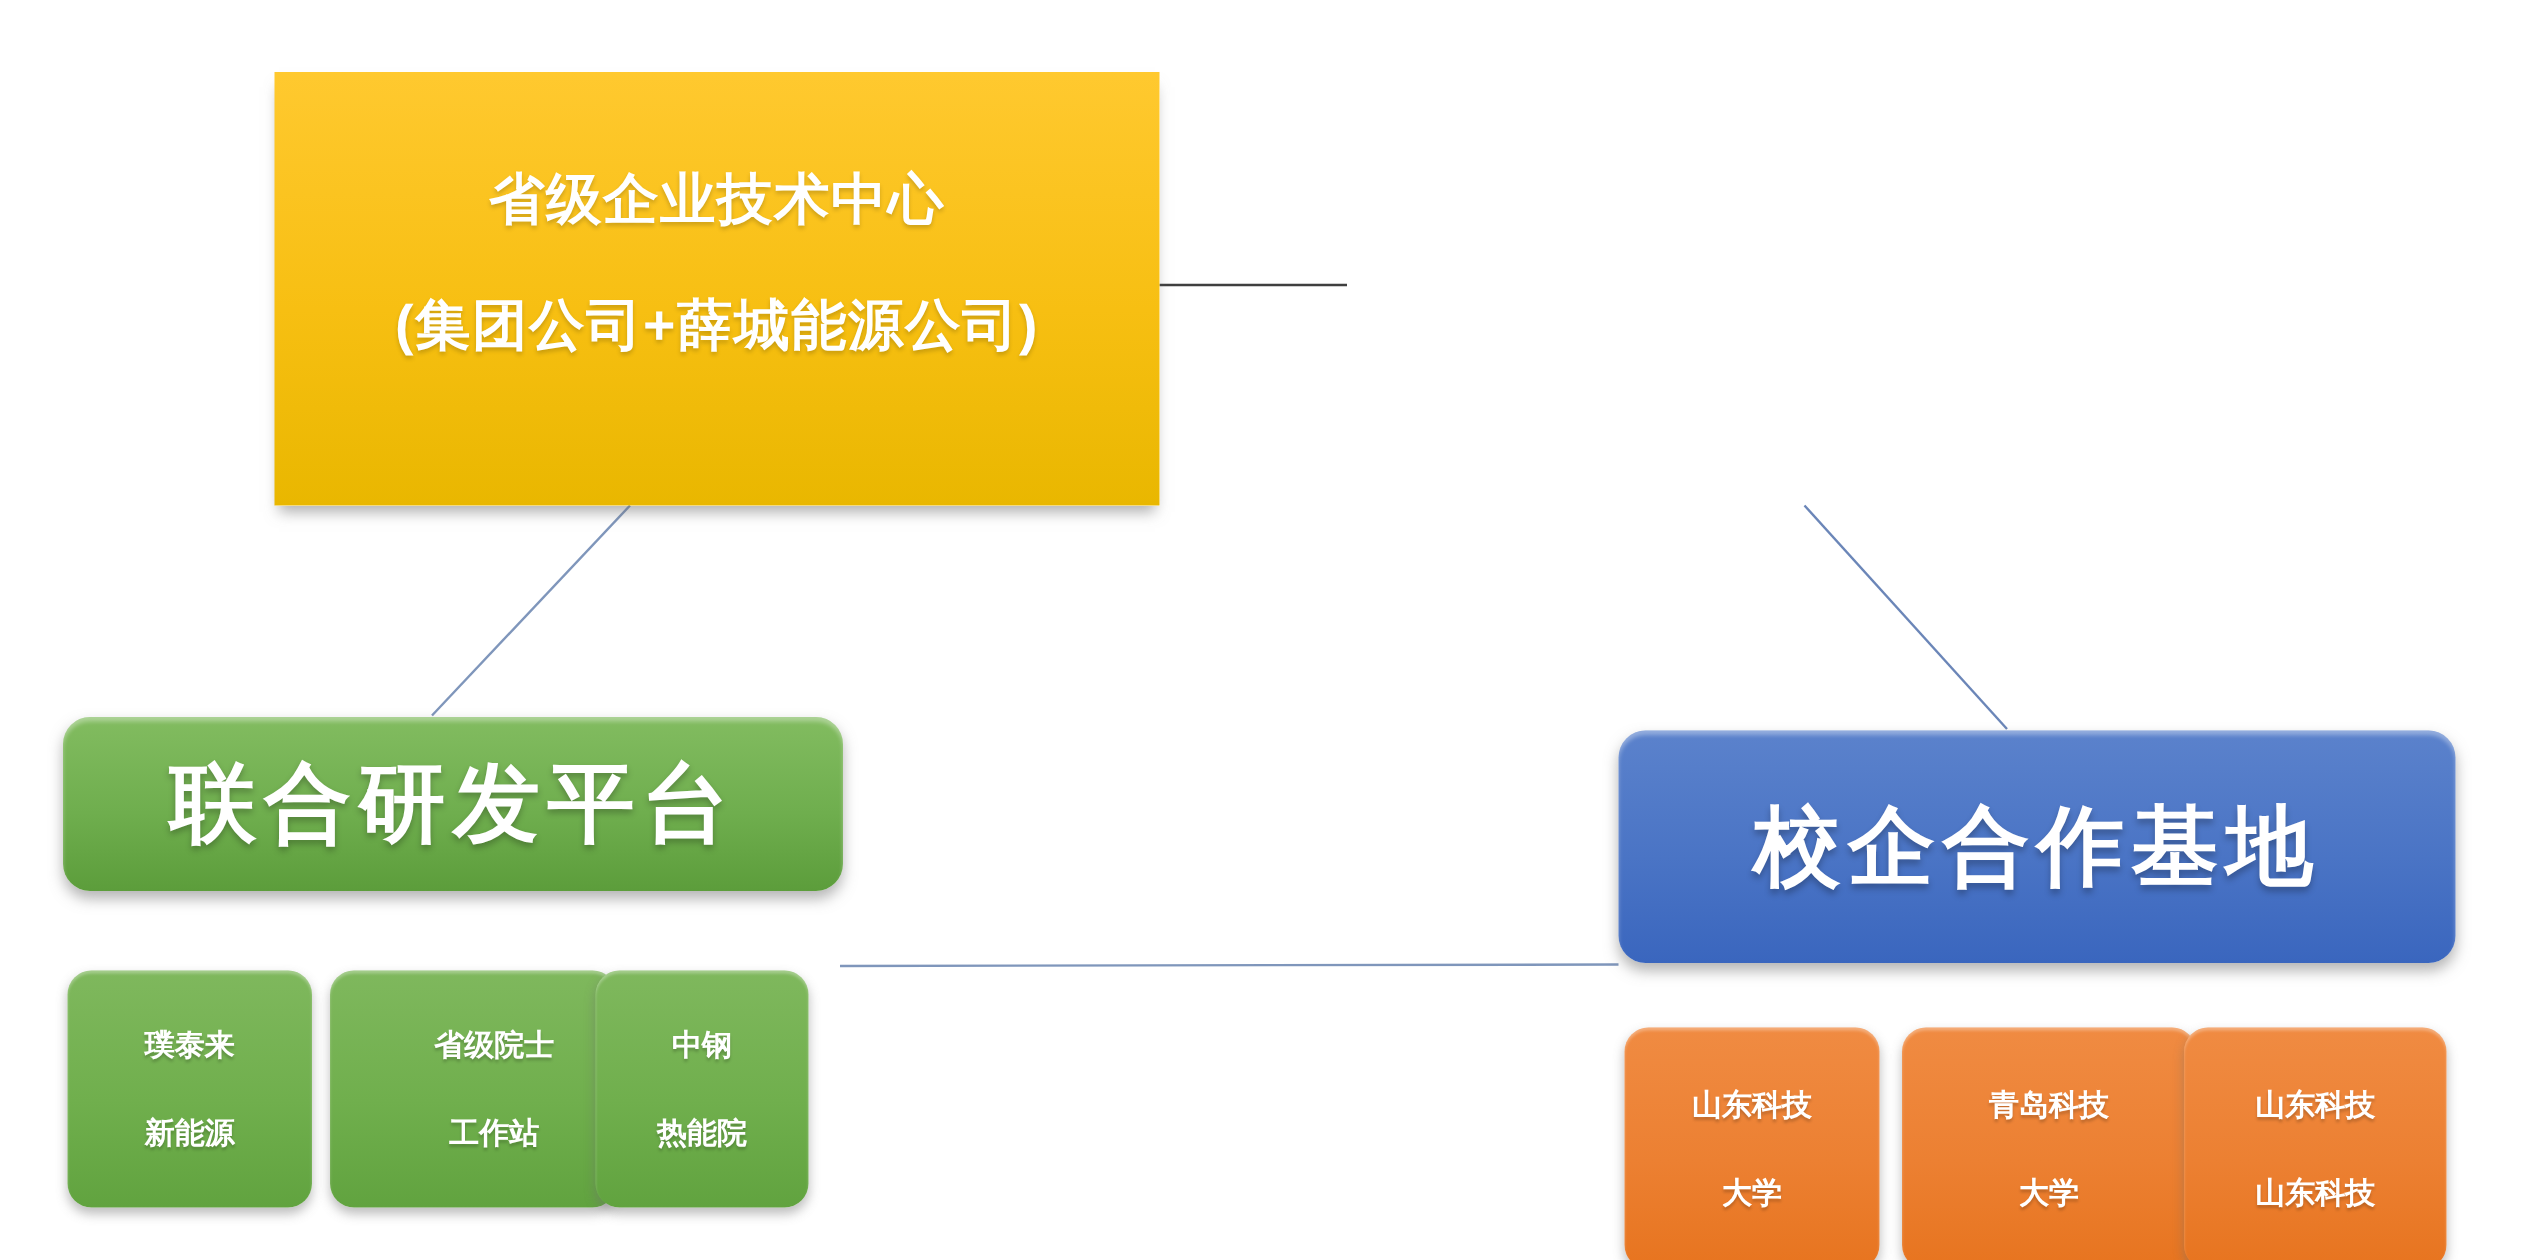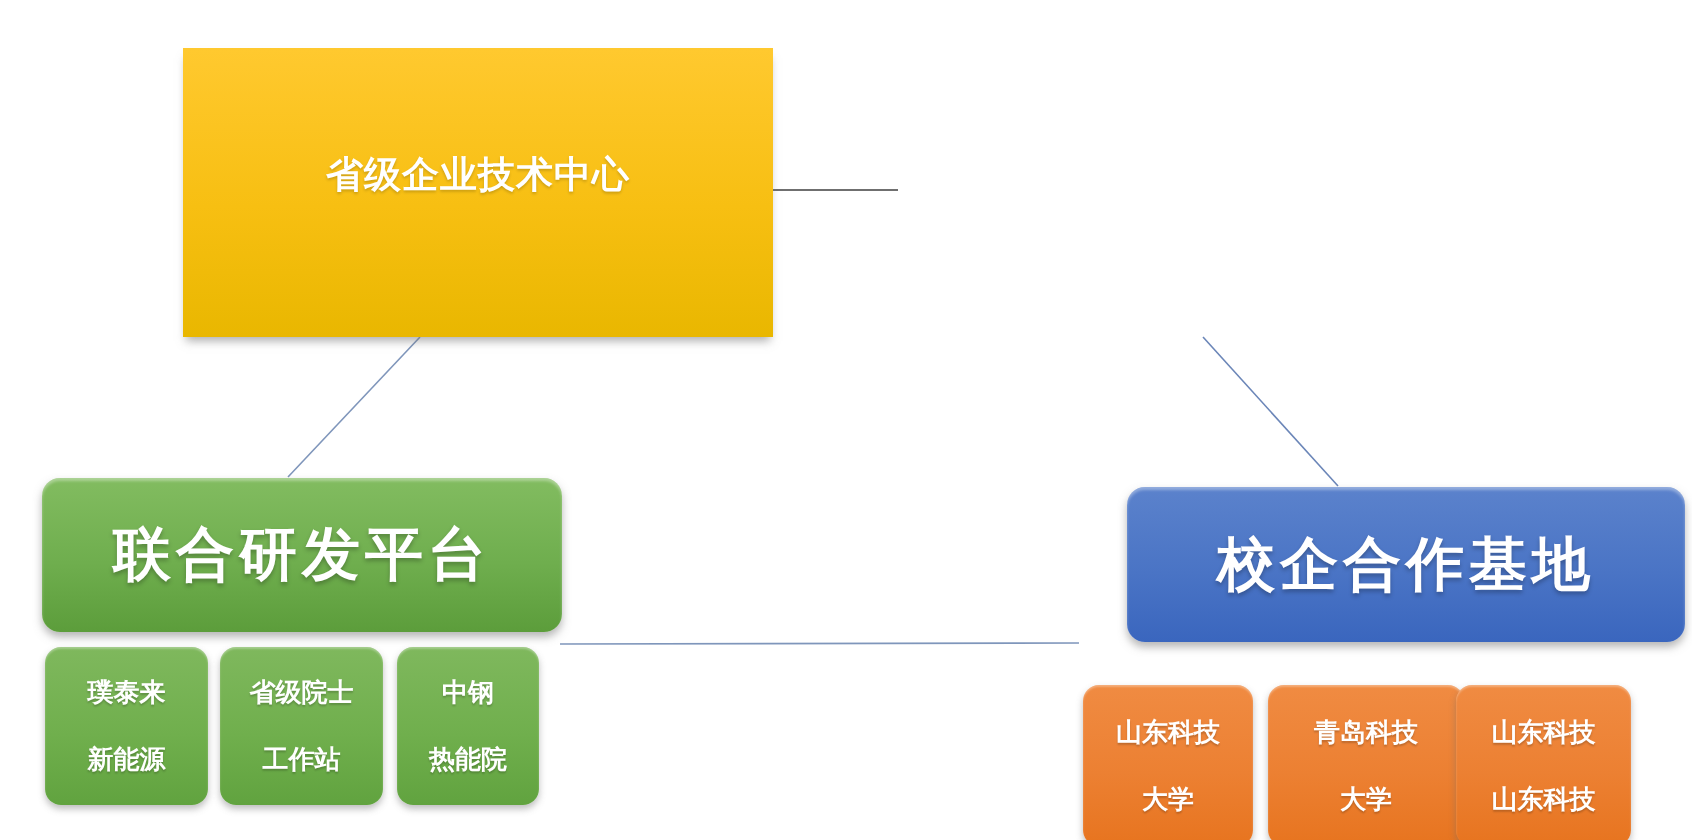--- a/index.html
+++ b/index.html
@@ -55,44 +55,43 @@
   
   .platform {
     border-radius: 18px;
     font-size: 58px;
     letter-spacing: 5px;
     box-shadow: 0 5px 9px rgba(110,110,110,0.5), inset 0 3px 3px rgba(255,255,255,0.35);
     text-shadow: 0 3px 4px rgba(0,0,0,0.25);
   }
   .green-main {
     left: 42px; top: 478px;
-    width: 520px; height: 154px;
+    width: 520px; height: 116px;
     background: linear-gradient(180deg, #82BC60 0%, #6FAE4E 55%, #5C9D3B 100%);
     text-align: center;
   }
   .blue-main {
     left: 1079px; top: 487px;
     width: 558px; height: 155px;
     background: linear-gradient(180deg, #5B82CC 0%, #4A74C5 55%, #3A66BE 100%);
-    margin-left: 48px;
   }
   
   .member {
     border-radius: 16px;
-    font-size: 26px;
+    font-size: 20px;
     row-gap: 32px;
     box-shadow: 0 4px 7px rgba(110,110,110,0.45), inset 0 2px 2px rgba(255,255,255,0.3);
     text-shadow: 0 2px 2px rgba(0,0,0,0.2);
   }
   .green-member {
     top: 647px; height: 158px;
     background: linear-gradient(180deg, #7FB85D 0%, #70AF4D 55%, #61A33F 100%);
   }
   .gm-1 { left: 45px;  width: 163px; }
-  .gm-2 { left: 220px; width: 163px; }
+  .gm-2 { left: 220px; width: 163px; padding-left: 28px; }
   .gm-3 { left: 397px; width: 142px; }
   .orange-member {
     top: 685px; height: 161px;
     background: linear-gradient(180deg, #F08B42 0%, #EC8032 55%, #E7741F 100%);
     font-family: Liberation Serif, serif;
   }
   .om-1 { left: 1083px; width: 170px; }
   .om-2 { left: 1268px; width: 196px; }
   .om-3 { left: 1456px; width: 175px; }
   .line-text { display: block; }
@@ -104,20 +103,21 @@
 
   <svg class="connectors" viewBox="0 0 1692 840" xmlns="http://www.w3.org/2000/svg">
     <line x1="773" y1="190" x2="898" y2="190" stroke="#3f3f3f" stroke-width="1.6"></line>
     <line x1="420" y1="337" x2="288" y2="477" stroke="#7f96bb" stroke-width="1.6"></line>
     <line x1="1203" y1="337" x2="1338" y2="486" stroke="#6b86b8" stroke-width="1.6"></line>
     <line x1="560" y1="644" x2="1079" y2="643" stroke="#7f96bb" stroke-width="1.6"></line>
   </svg>
 
   <div class="box rect-box gold">
     <span class="line-text">省级企业技术中心</span>
+    <span class="line-text">(集团公司+薛城能源公司)</span>
   </div>
 
 
   <div class="box platform green-main">
     <span class="line-text">联合研发平台</span>
   </div>
 
   <div class="box member green-member gm-1">
     <span class="line-text">璞泰来</span>
     <span class="line-text">新能源</span>

